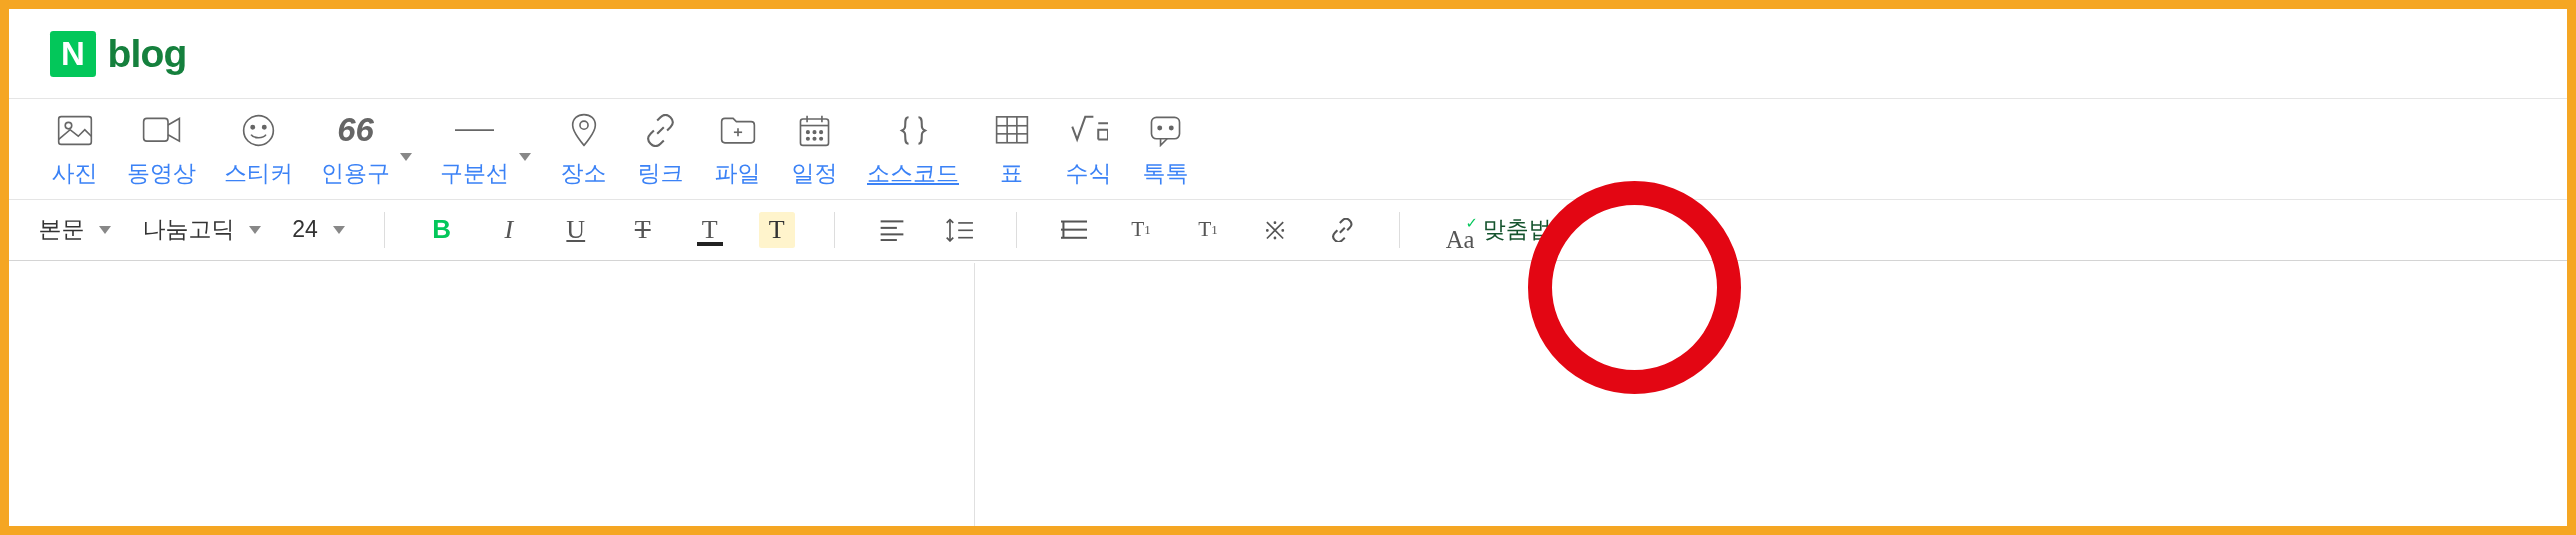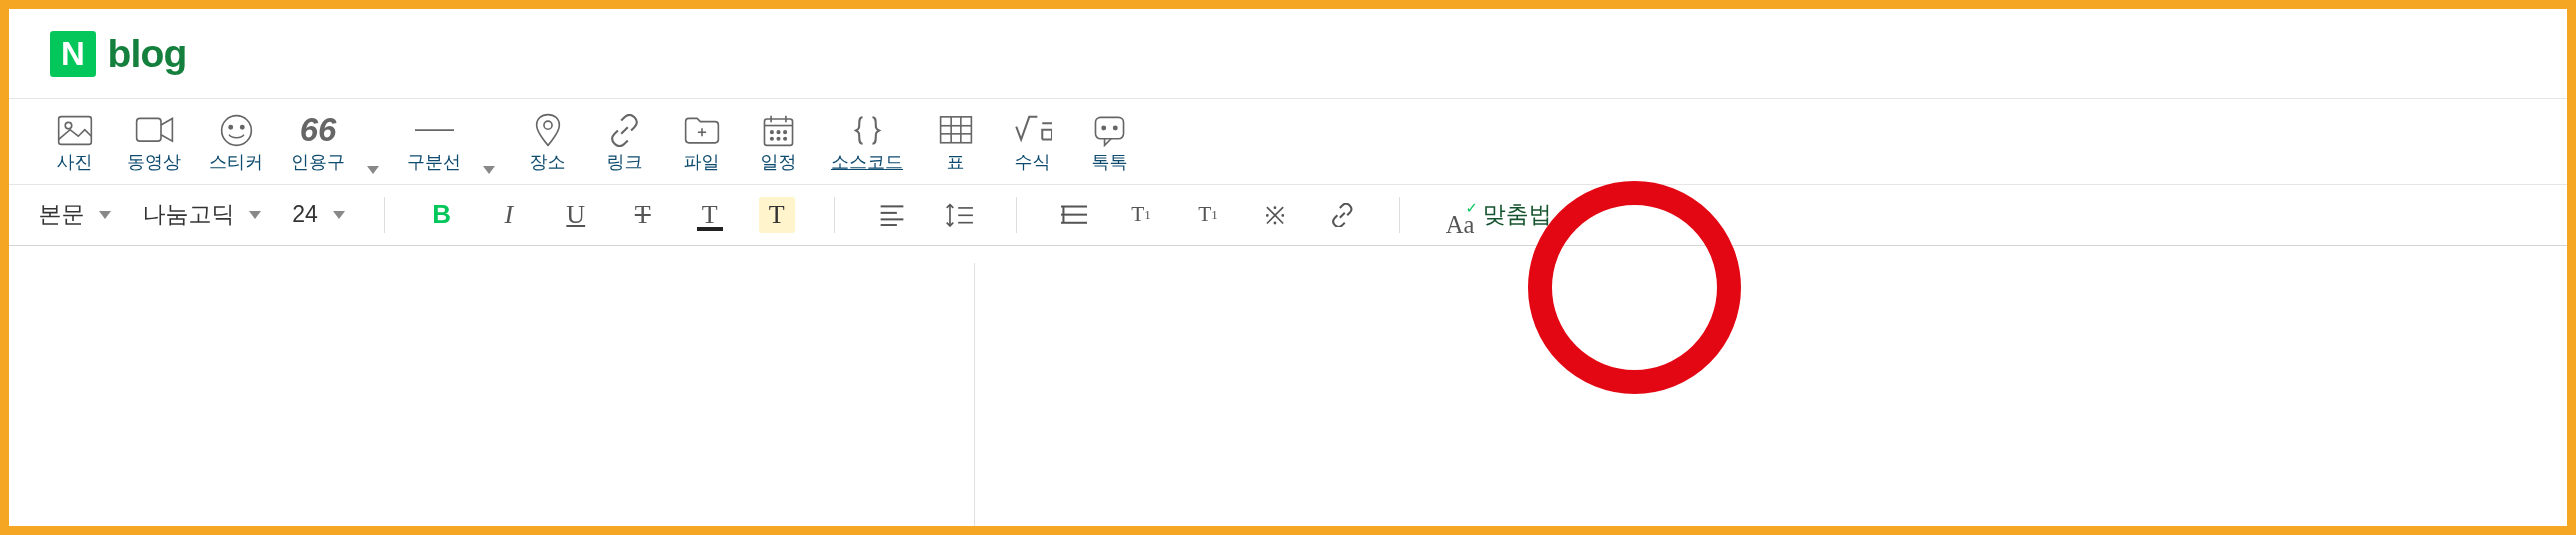--- a/index.html
+++ b/index.html
@@ -43,25 +43,25 @@
   .tool-item {
     display: flex; flex-direction: column; align-items: center;
     min-width: 49px;
     cursor: pointer;
   }
   .tool-item .icon {
     height: 36px; display: flex; align-items: center; justify-content: center;
     color: #666;
   }
   .tool-item .label {
-    font-size: 18px; color: #0c4a6e; margin-top: 2px;
+    font-size: 23px; color: #3b82f6; margin-top: 10px;
     white-space: nowrap;
   }
   .tool-item .icon svg { stroke: #666; }
-  .quote-wrap { display: flex; align-items: flex-end; gap: 22px; }
+  .quote-wrap { display: flex; align-items: center; gap: 10px; }
   .quote-wrap .caret { margin-top: 13px; }
   
   .caret {
     width: 0; height: 0; border-left: 6.6px solid transparent;
     border-right: 6.6px solid transparent; border-top: 8.2px solid #888;
   }
   
   .toolbar-format {
     display: flex;
     align-items: center;

